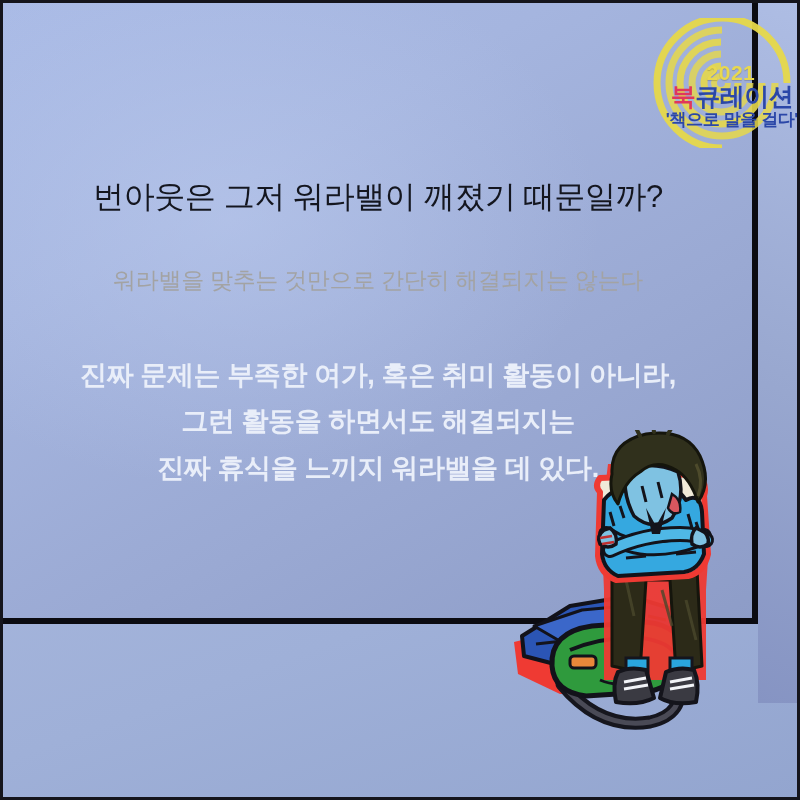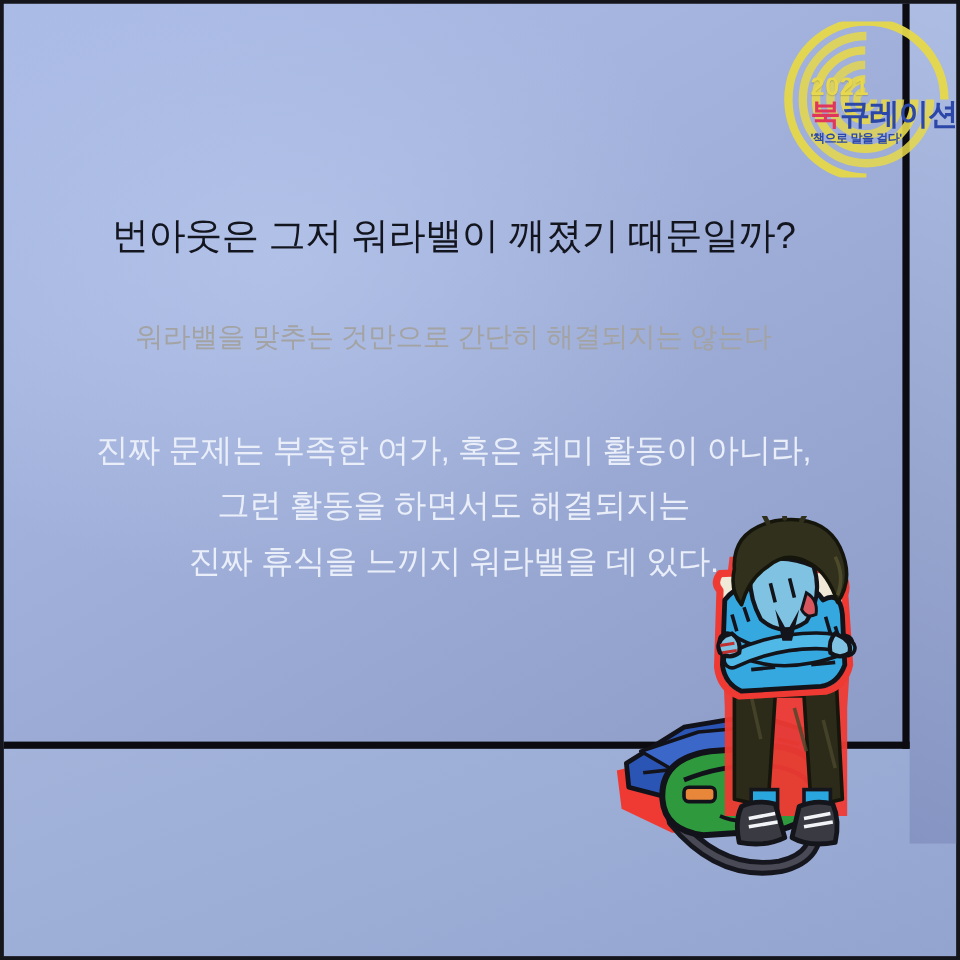--- a/index.html
+++ b/index.html
@@ -78,47 +78,46 @@
     top: 18px;
     width: 158px;
     height: 130px;
     z-index: 25;
   }
   .logo svg { display: block; }
   .logo-text {
     position: absolute;
     right: 2px;
     top: 44px;
-    text-align: left;
+    text-align: center;
     line-height: 1;
     user-select: none;
   }
   .logo-year {
     font-size: 21px;
     font-weight: 700;
     color: #e8d84f;
     letter-spacing: 0.5px;
     display: block;
     margin-right: 2px;
     text-shadow: 0 1px 1px rgba(0,0,0,0.18);
   }
   .logo-main {
     display: block;
     font-size: 25px;
     font-weight: 800;
     margin-top: 1px;
     letter-spacing: -0.5px;
     white-space: nowrap;
-    font-family: Liberation Mono, monospace;
   }
   .logo-main .mark { color: #e0365c; }
   .logo-main .rest { color: #2b47a8; }
   .logo-sub {
     display: block;
-    font-size: 10px;
+    font-size: 17px;
     font-weight: 700;
     color: #2b47a8;
     margin-top: 2px;
     letter-spacing: -0.4px;
     white-space: nowrap;
   }
 
   
   .title {
     position: absolute;
@@ -149,21 +148,21 @@
   .body-block {
     position: absolute;
     left: 0;
     top: 352px;
     width: 756px;
     text-align: center;
     z-index: 20;
   }
   .body-line {
     font-size: 27px;
-    font-weight: 400;
+    font-weight: 700;
     color: #e9eef9;
     letter-spacing: -0.4px;
     line-height: 1.72;
     white-space: nowrap;
   }
 
   
   .illustration {
     position: absolute;
     left: 500px;

